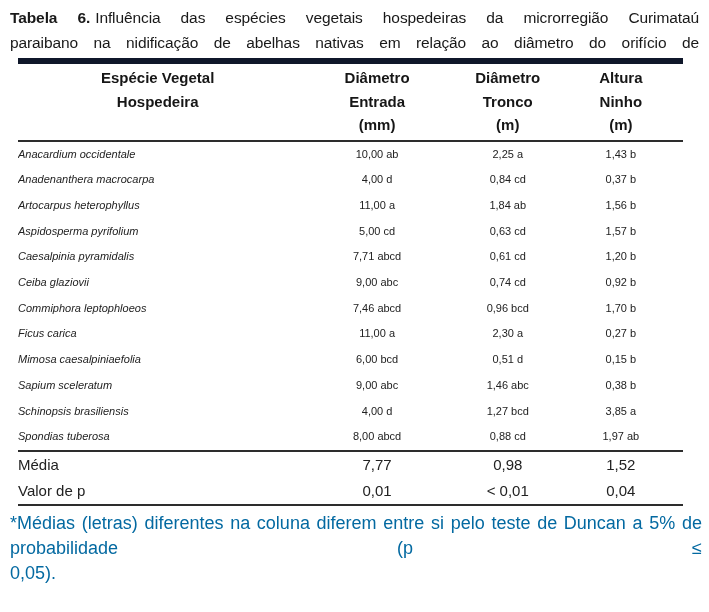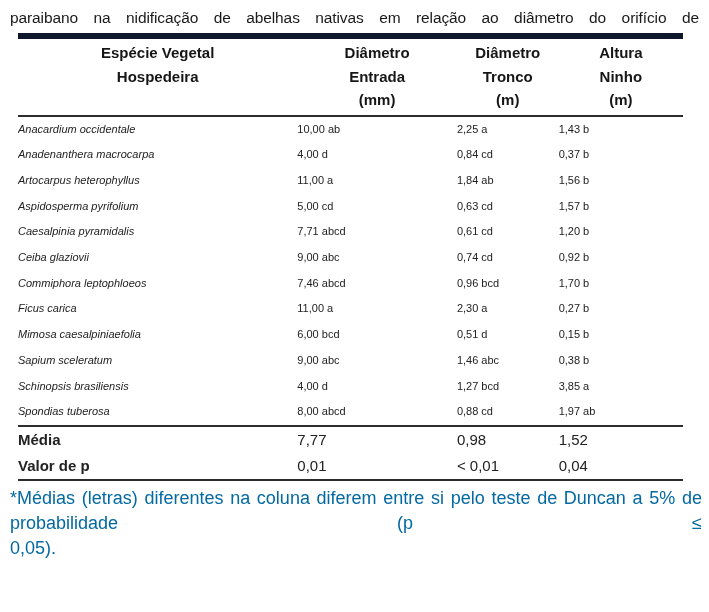--- a/index.html
+++ b/index.html
@@ -29,37 +29,38 @@
     text-align:center; vertical-align:top;
     padding:2px 0 3px 0;
   }
   .hl { display:block; line-height:23.5px; }
 
   tbody.data td {
     font-size:11px; line-height:25.7px; color:#222222;
     white-space:nowrap; overflow:hidden; padding:0;margin-left:48px;
   }
   td.sp  { font-style:italic; text-align:left; padding-left:7px; }
-  td.val { }
+  td.val { text-align:center; }
 
   tbody.sum td { font-size:15px; line-height:26.2px; color:#222222; padding:0; }
   tbody.sum tr:first-child td { border-top:2px solid #2d2d2d; }
   tbody.sum tr:last-child  td { border-bottom:2px solid #2d2d2d; }
-  td.lbl { font-weight:bold; color:#161616; text-align:left; padding-left:7px;margin-left:20px; }
+  td.lbl { font-weight:normal; color:#161616; text-align:left; padding-left:7px;margin-left:20px; }
 
   
   .footnote { width:692px; margin-top:5px; font-size:18px; line-height:25px; color:#0369a1; }
   .fn2 { display:block; text-align:left; }
 </style>
 </head>
 <body>
 
 <div class="page">
 
   <div class="caption">
+    <span class="jline"><span class="cap-label">Tabela 6.</span><span>Influência das espécies vegetais hospedeiras da microrregião Curimataú</span></span>
     <span class="jline">paraibano na nidificação de abelhas nativas em relação ao diâmetro do orifício de</span>
   </div>
 
   <table class="tbl">
     <colgroup>
       <col style="width:42%">
         <col style="width:24%">
         <col style="width:15.3%">
         <col style="width:18.7%">
     </colgroup>

